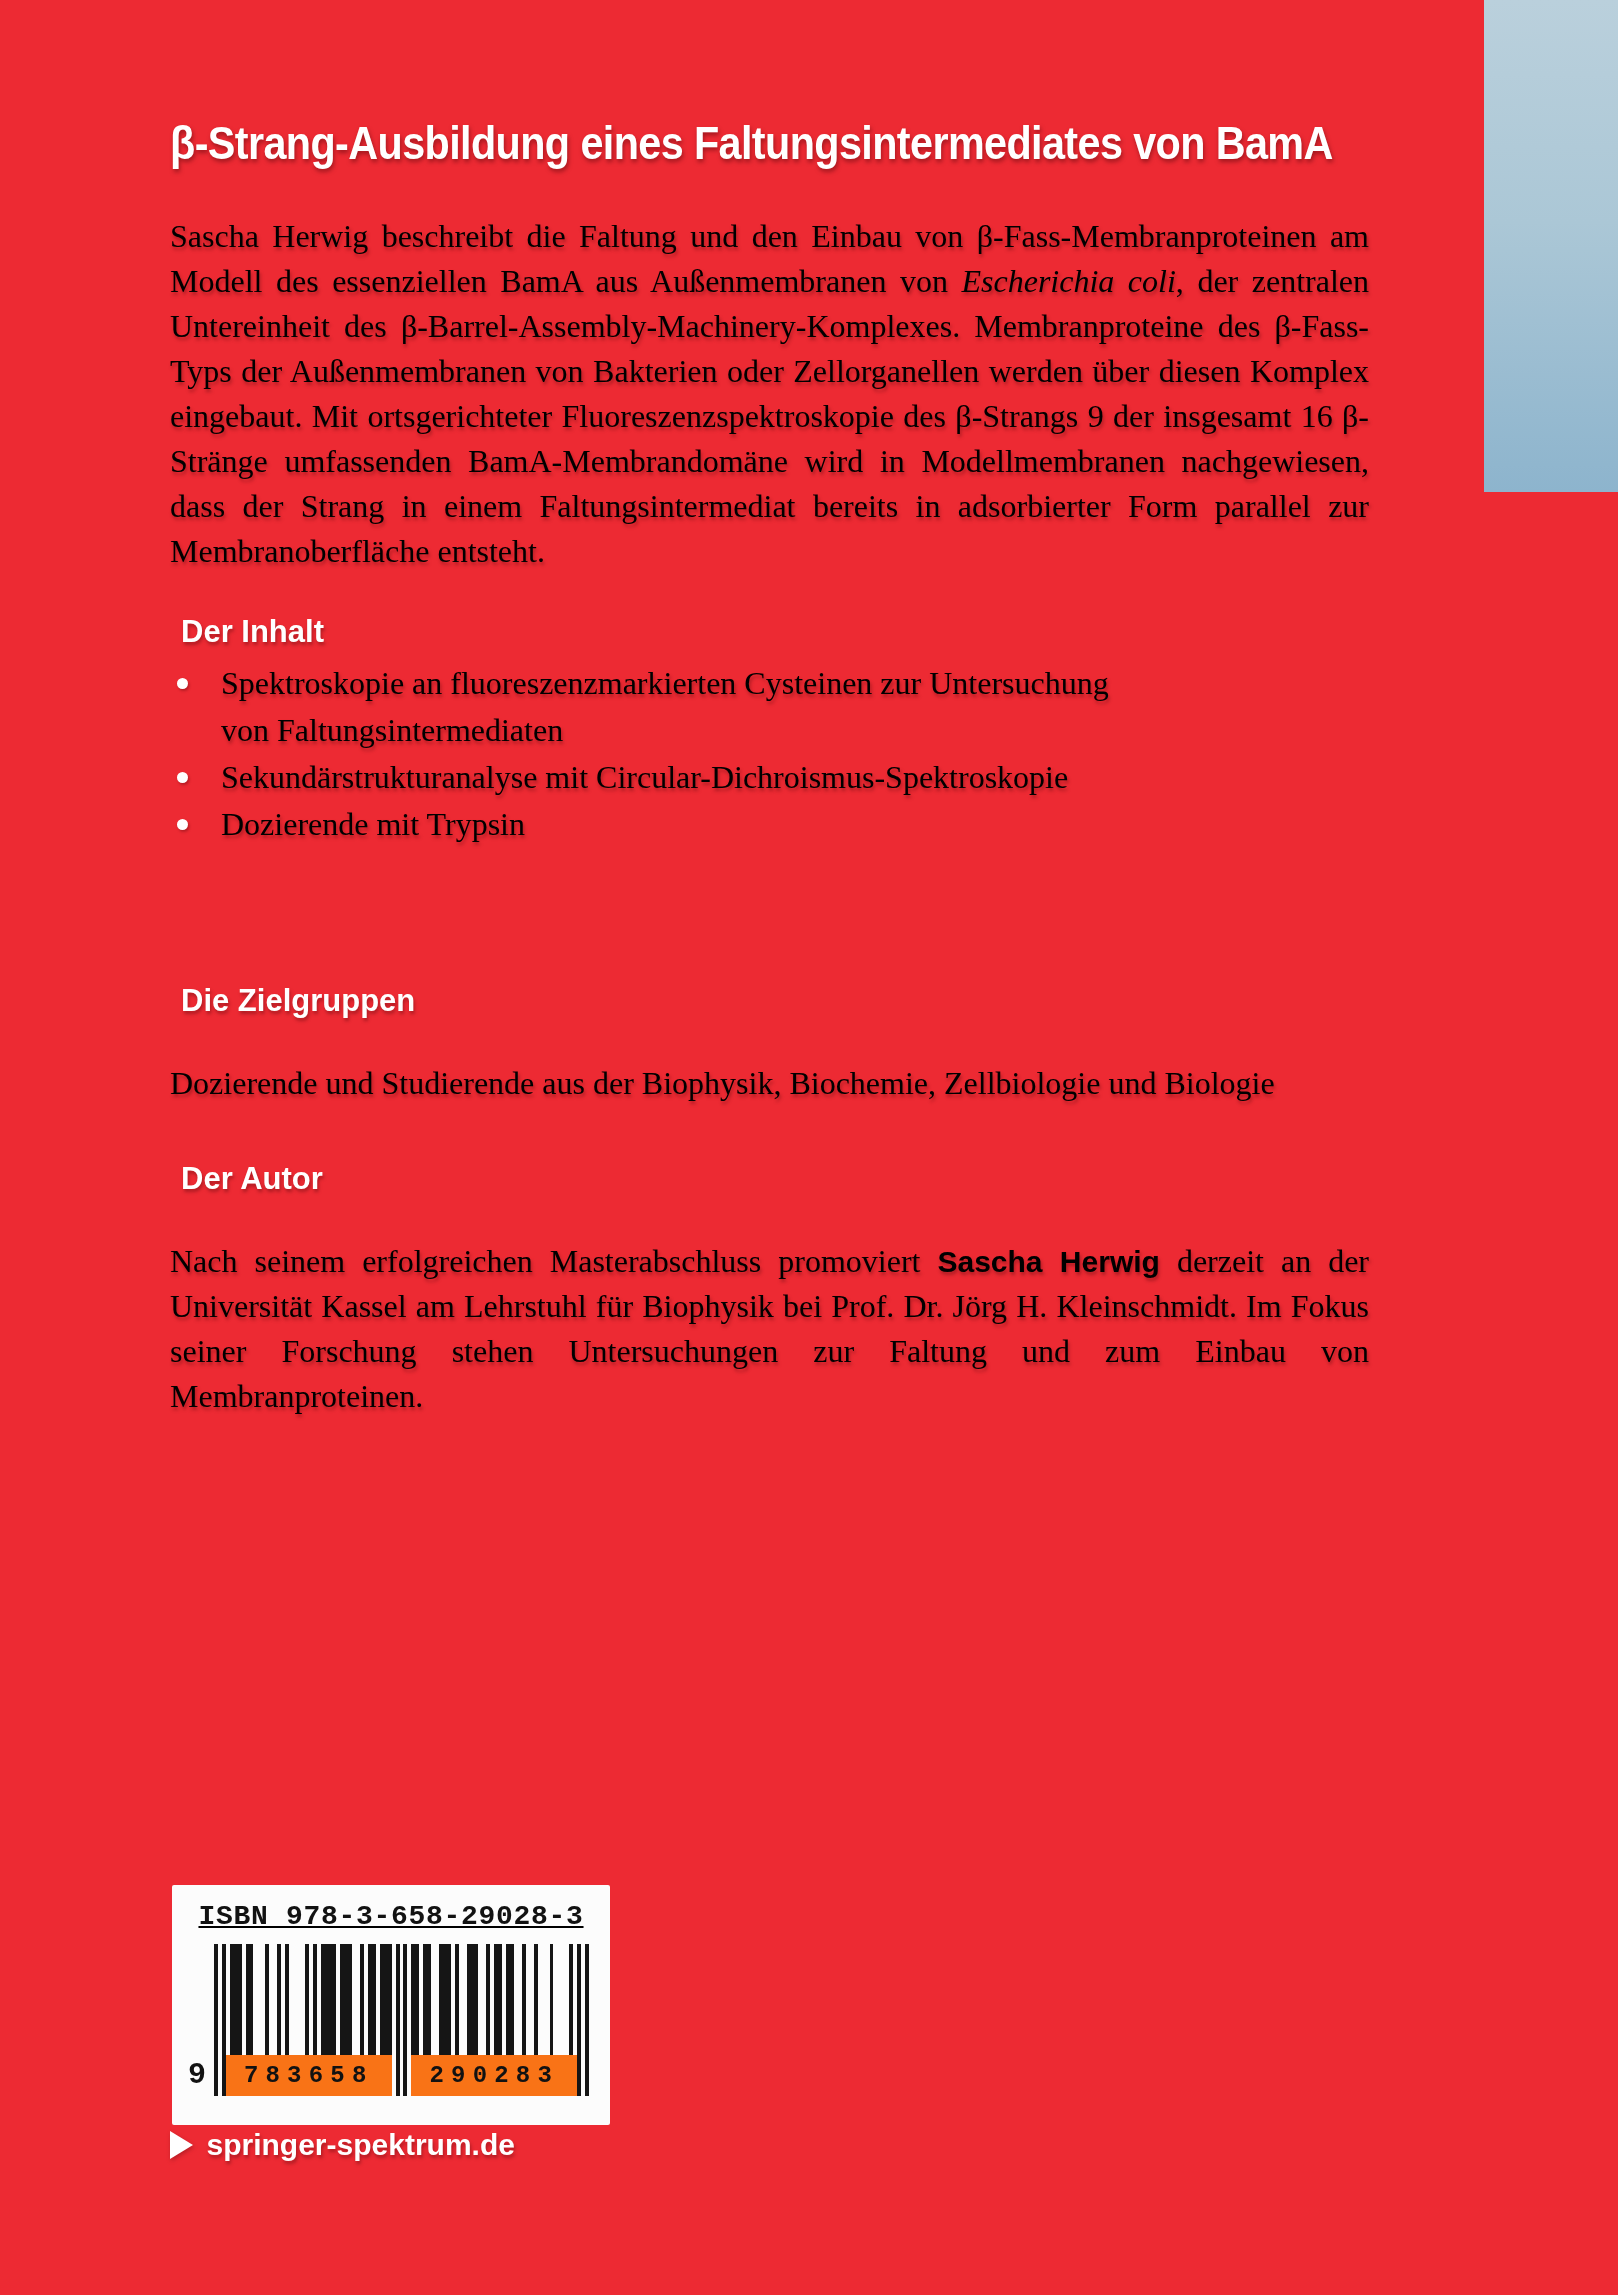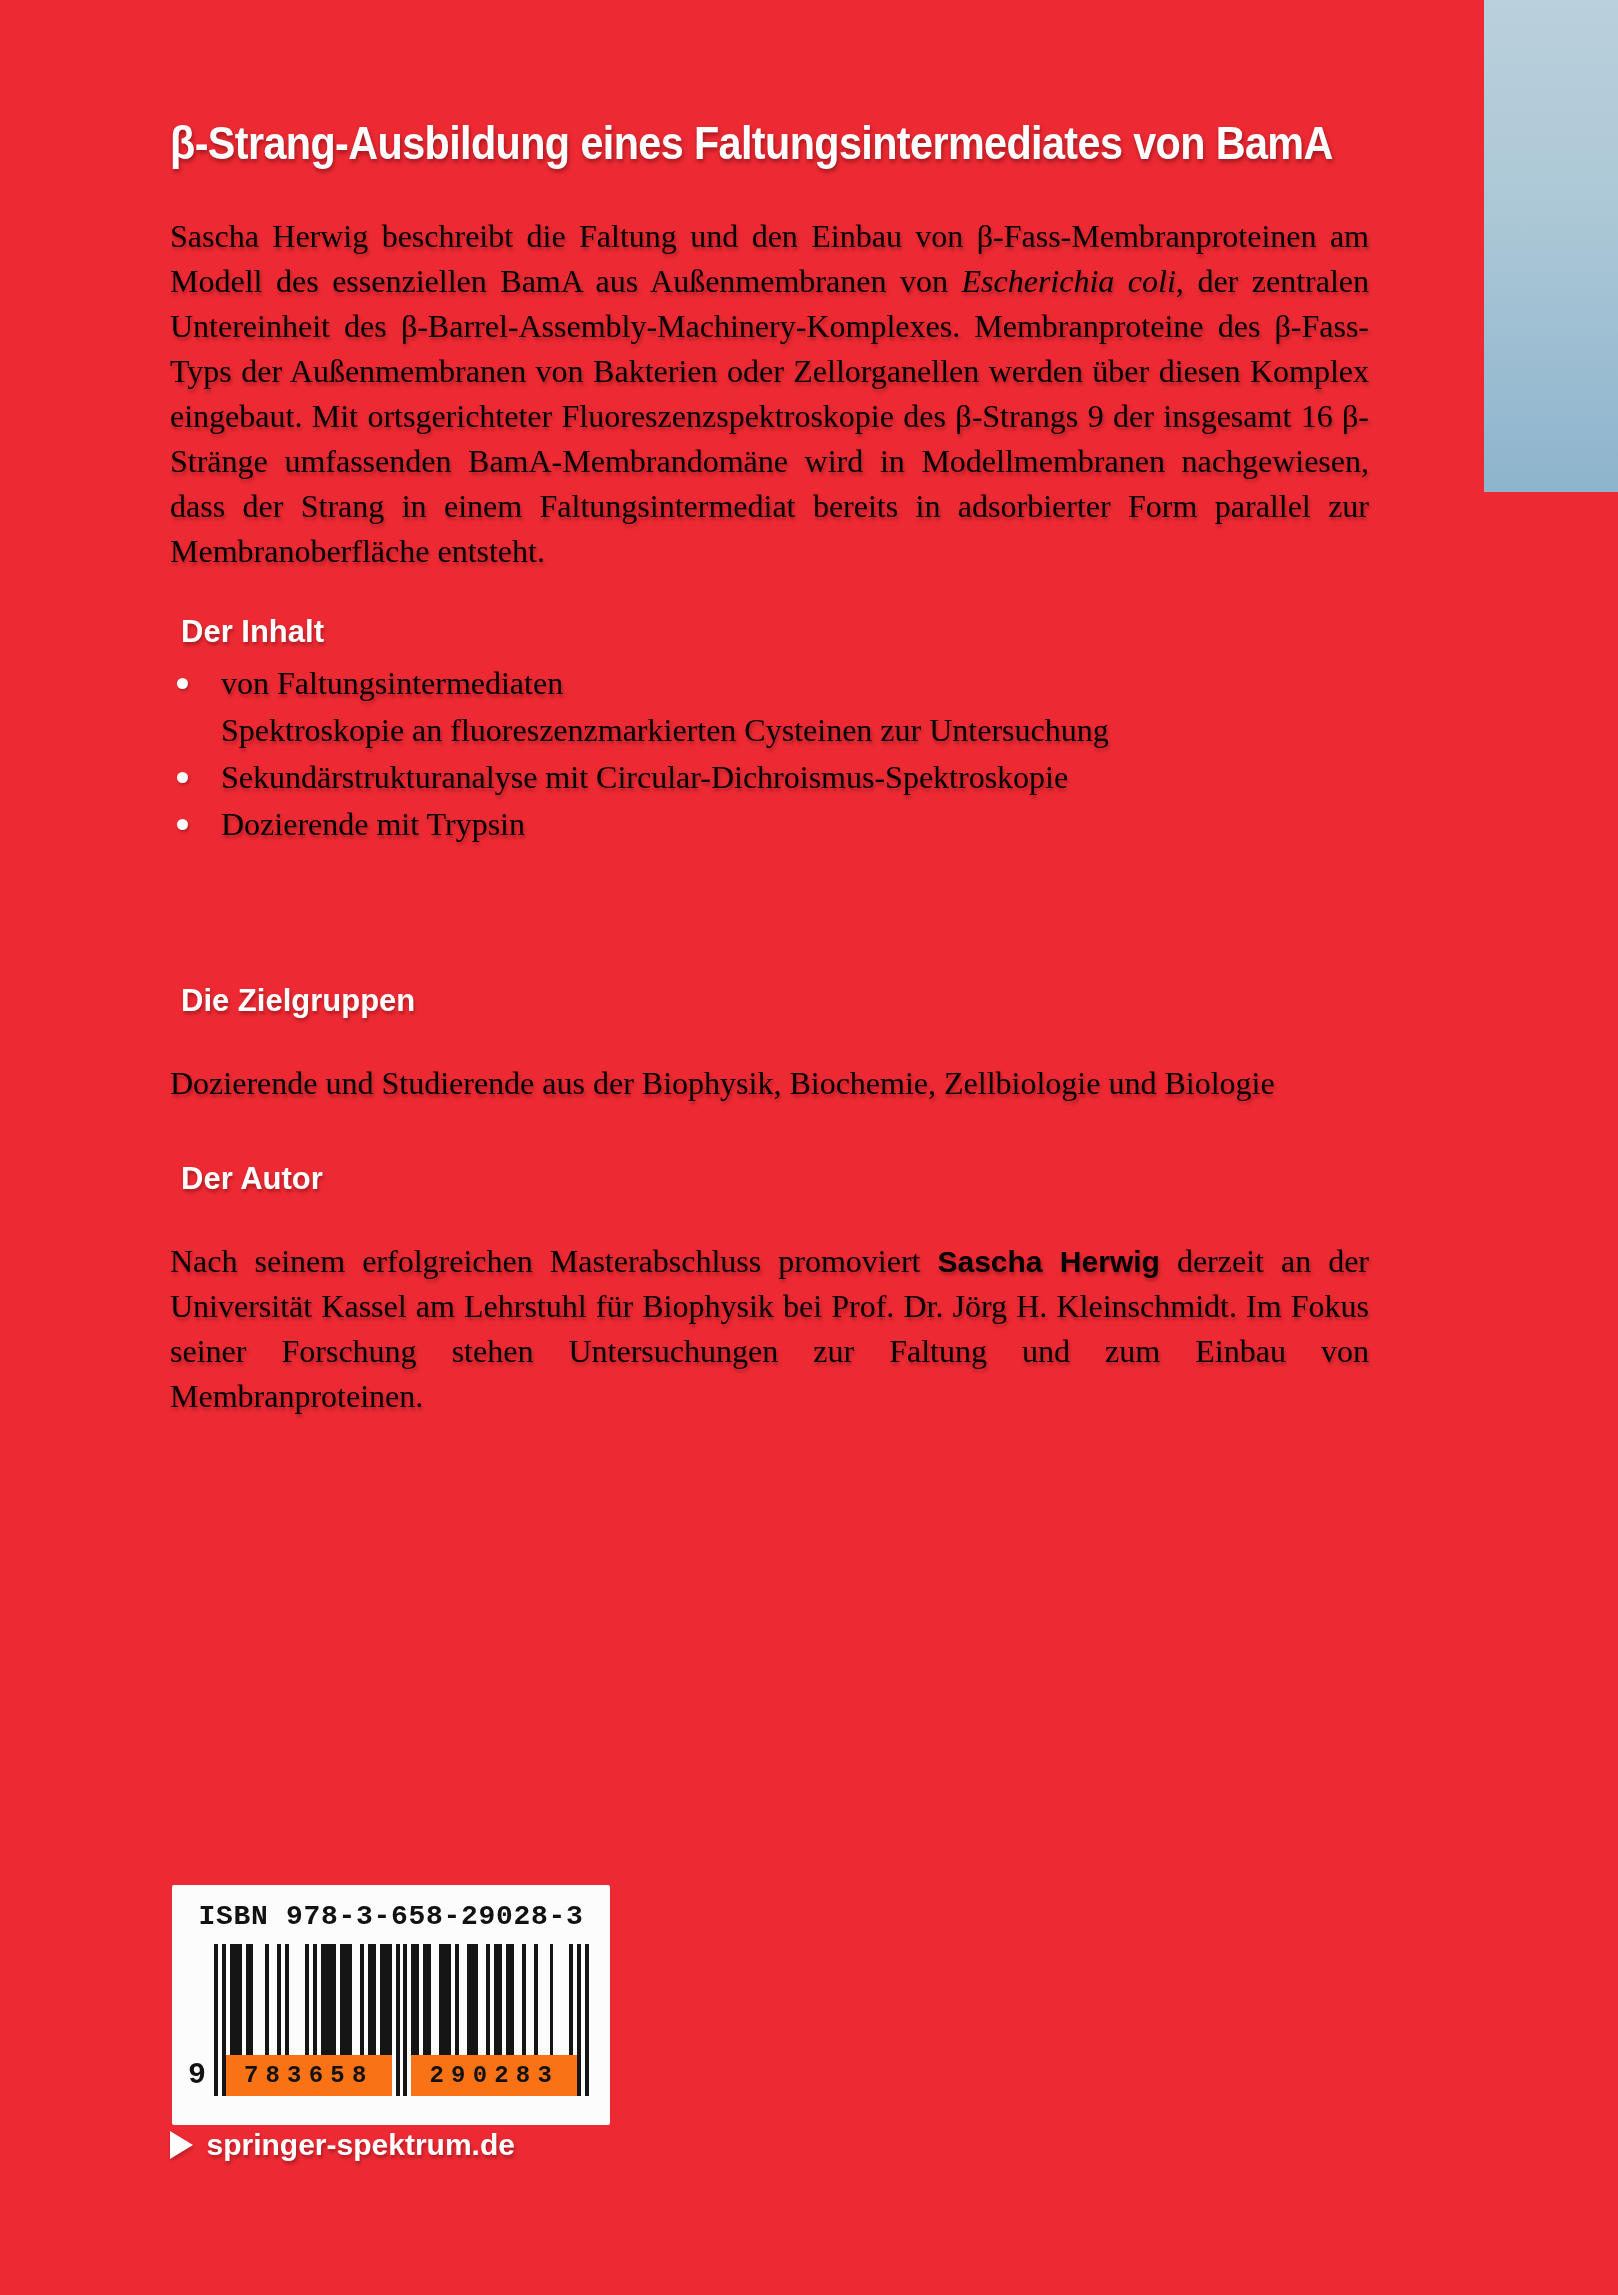--- a/index.html
+++ b/index.html
@@ -59,20 +59,21 @@
   .seg-boldsans {
     font-family:"Liberation Sans", sans-serif;
     font-weight:bold; font-size:30px;
   }
   .isbn-box {
     position:absolute; left:172px; top:1885px;
     width:438px; height:240px;
     background:#fcfcfc;
     border-radius:2px;
     box-sizing:border-box;
+    text-decoration:underline;
   }
   .isbn-label {
     margin-top:16px;
     text-align:center;
     font-family:"Liberation Mono", monospace;
     font-weight:bold;
     font-size:28px;
     color:#121212;
     letter-spacing:0.7px;
     white-space:nowrap;
@@ -128,22 +129,22 @@
 
 <h1 class="book-title">β-Strang-Ausbildung eines Faltungsintermediates von BamA</h1>
 
 <p class="text-block intro-par"><span>Sascha Herwig beschreibt die Faltung und den Einbau von β-Fass-Membranproteinen am Modell des essenziellen BamA aus Außenmembranen von </span><span class="seg-italic">Escherichia coli</span><span>, der zentralen Untereinheit des β-Barrel-Assembly-Machinery-Komplexes. Membranproteine des β-Fass-Typs der Außenmembranen von Bakterien oder Zellorganellen werden über diesen Komplex eingebaut. Mit ortsgerichteter Fluoreszenzspektroskopie des β-Strangs 9 der insgesamt 16 β-Stränge umfassenden BamA-Membrandomäne wird in Modellmembranen nachgewiesen, dass der Strang in einem Faltungsintermediat bereits in adsorbierter Form parallel zur Membranoberfläche entsteht.</span></p>
 
 <div class="heading inhalt-heading">Der Inhalt</div>
 
 <div class="text-block inhalt-list">
   <div class="list-item">
     <span class="bullet-dot"></span>
+    <div>Spektroskopie an fluoreszenzmarkierten Cysteinen zur Untersuchung</div>
     <div>von Faltungsintermediaten</div>
-    <div>Spektroskopie an fluoreszenzmarkierten Cysteinen zur Untersuchung</div>
   </div>
   <div class="list-item">
     <span class="bullet-dot"></span>
     <div>Sekundärstrukturanalyse mit Circular-Dichroismus-Spektroskopie</div>
   </div>
   <div class="list-item">
     <span class="bullet-dot"></span>
     <div>Dozierende mit Trypsin</div>
   </div>
 </div>

